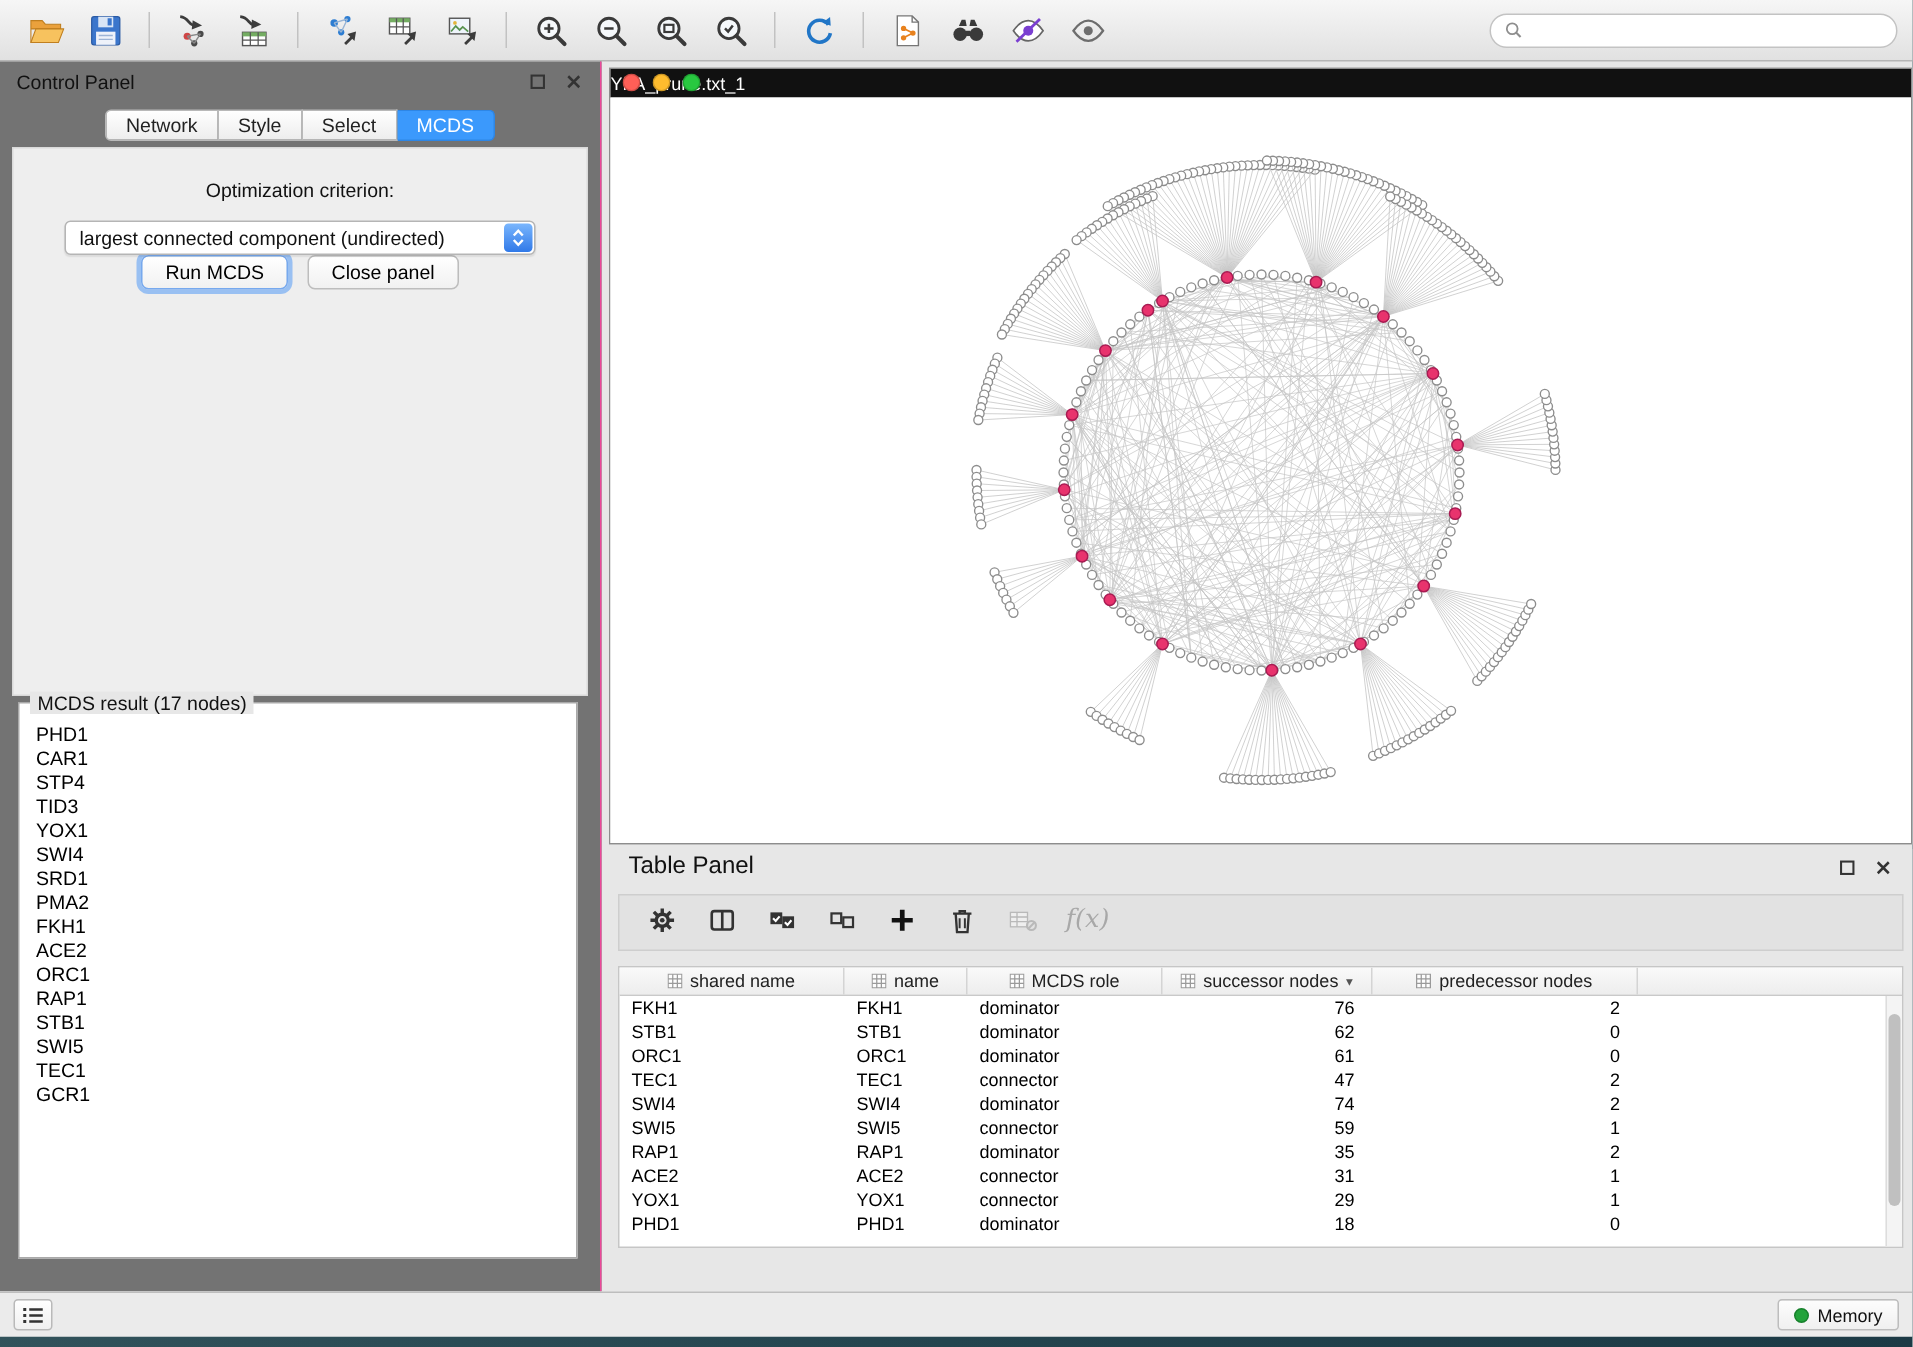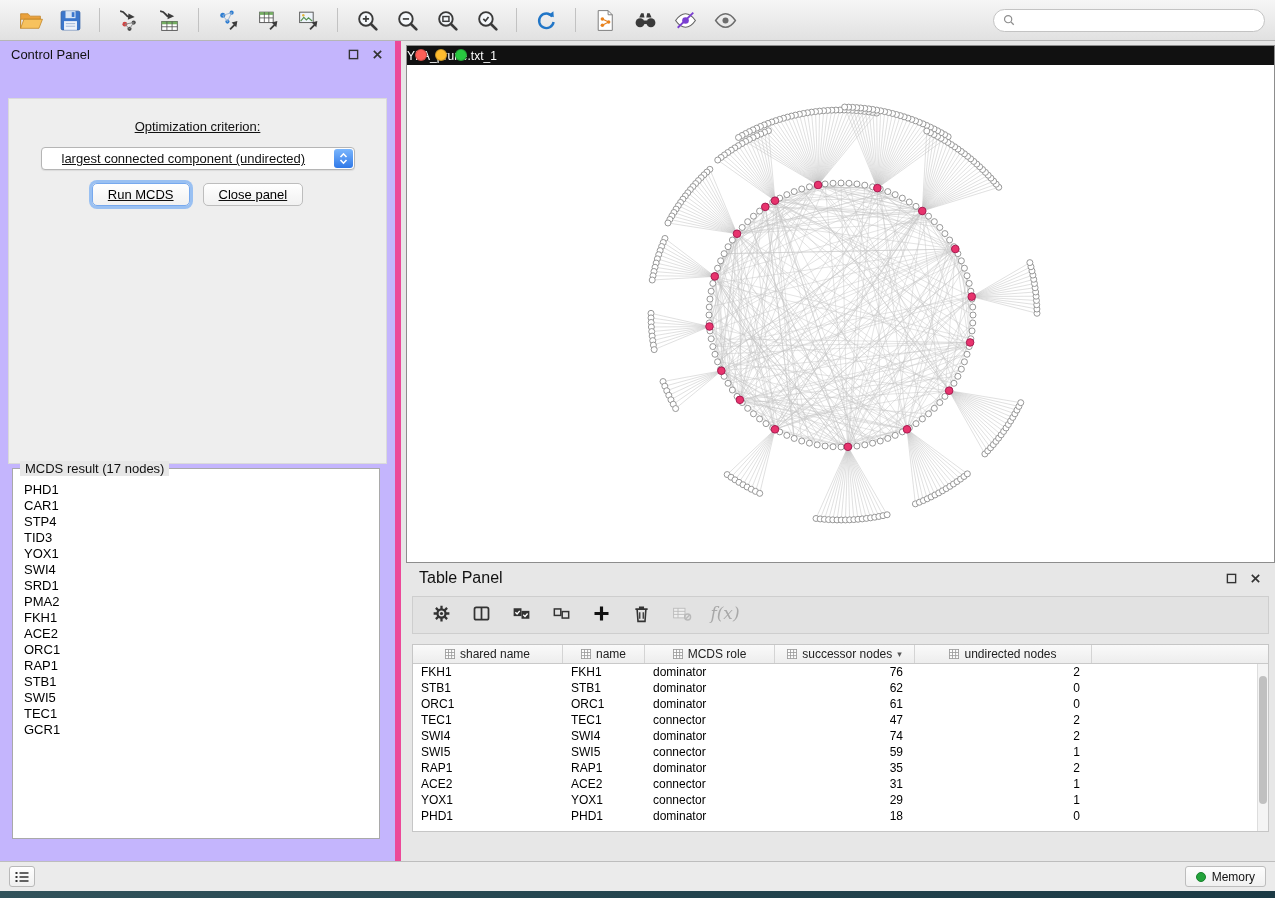--- a/index.html
+++ b/index.html
@@ -19,40 +19,40 @@
     align-items:center; justify-content:center; margin:0 2px; cursor:pointer; }
   .tb-btn svg { width:25px; height:25px; }
   .tb-sep { width:1px; height:24px; background:#c2c2c2; margin:0 9px; }
   .search-box { margin-left:auto; width:272px; height:23px; background:#fff;
     border:1px solid #c3c3c3; border-radius:12px; display:flex; align-items:center;
     padding:0 9px; gap:5px; }
   .search-box input { border:0; outline:0; background:transparent; flex:1; font-size:12px; font-family:inherit; }
 
   
   .control-panel { position:absolute; left:0; top:41px; width:401px; height:820px;
-    background:#c4b5fd; border-right:6px solid #ec4899; }
+    background:#737373; border-right:1px solid #ec4899; }
   .cp-header { height:26px; display:flex; align-items:center; padding:0 11px; font-size:13px; }
   .win-btns { margin-left:auto; display:flex; align-items:center; gap:11px; }
   .win-btn { width:13px; height:13px; display:flex; align-items:center; justify-content:center; cursor:pointer; }
   .cp-tabs { display:flex; justify-content:center; margin-top:6px; }
   .cp-tab { height:21px; line-height:20px; padding:0 13px; font-size:13px;
     background:linear-gradient(#ffffff,#ededed); border:1px solid #b9b9b9; border-left-width:0; color:#222; cursor:pointer; }
   .cp-tab:first-child { border-left-width:1px; border-radius:4px 0 0 4px; }
   .cp-tab:last-child { border-radius:0 4px 4px 0; }
   .cp-tab.active { background:#3b99fc; color:#fff; border-color:#2e86e5; }
   .cp-body { position:absolute; left:8px; right:8px; top:57px; height:366px;
-    background:#eeeeee; border:1px solid #dadada;text-decoration:underline; }
+    background:#eeeeee; border:1px solid #dadada; }
   .opt-label { text-align:center; margin-top:20px; font-size:13px; }
   .dropdown { position:relative; margin:13px auto 0; width:314px; height:23px; background:#fff;
     border:1px solid #b5b5b5; border-radius:4px; display:flex; align-items:center;
-    padding-left:20px; font-size:13px; cursor:pointer; box-shadow:0 1px 1px rgba(0,0,0,0.08); }
+    padding-left:9px; font-size:13px; cursor:pointer; box-shadow:0 1px 1px rgba(0,0,0,0.08); }
   .dd-value { flex:1; white-space:nowrap; overflow:hidden; }
   .dd-stepper { position:absolute; right:1px; top:1px; width:19px; height:19px; border-radius:3px;
     background:linear-gradient(#7ab6fd,#3079e8); display:flex; align-items:center; justify-content:center; }
-  .cp-buttons { display:flex; justify-content:center; gap:13px; margin-top:13px; }
+  .cp-buttons { display:flex; justify-content:center; gap:13px; }
   .btn { height:23px; padding:0 15px; font-size:13px; font-family:inherit;
     background:linear-gradient(#ffffff,#f1f1f1); border:1px solid #bdbdbd; border-radius:5px; cursor:pointer; }
   .btn.focused { box-shadow:0 0 0 3px rgba(96,162,245,0.6); border-color:#77a9ee; }
   .mcds-box { position:absolute; left:12px; right:15px; top:427px; height:371px;
     border:1px solid #a9a9a9; background:#fff; }
   .mcds-legend { position:absolute; top:-8px; left:7px; background:#e7e7e7; padding:0 5px; font-size:13px; }
   .mcds-list { position:absolute; inset:0; padding:13px 11px 6px; overflow:hidden; }
   .mcds-item { font-size:13px; line-height:16px; color:#000; }
 
   
@@ -262,20 +262,26 @@
               <rect x="1.5" y="1.5" width="9" height="9" fill="none" stroke="#333" stroke-width="1.5"></rect>
             </svg>
           </span>
         <span class="win-btn">
             <svg width="11" height="11" viewBox="0 0 12 12">
               <path d="M2 2l8 8M10 2l-8 8" stroke="#333" stroke-width="1.8"></path>
             </svg>
           </span>
       </span>
     </div>
+    <div class="cp-tabs">
+        <div class="cp-tab">Network</div>
+        <div class="cp-tab">Style</div>
+        <div class="cp-tab">Select</div>
+        <div class="cp-tab active">MCDS</div>
+      </div>
     <div class="cp-body">
       <div class="opt-label">Optimization criterion:</div>
       <div class="dropdown">
         <span class="dd-value">largest connected component (undirected)</span>
         <span class="dd-stepper">
             <svg width="9" height="13" viewBox="0 0 9 13">
               <path d="M1.5 5L4.5 1.8L7.5 5" fill="none" stroke="#fff" stroke-width="1.6"></path>
               <path d="M1.5 8L4.5 11.2L7.5 8" fill="none" stroke="#fff" stroke-width="1.6"></path>
             </svg>
           </span>
@@ -1290,21 +1296,21 @@
               <path d="M0.5 4.2h11M0.5 7.9h11M4.2 0.5v11M7.9 0.5v11" stroke="#9a9a9a" stroke-width="1" fill="none"></path>
             </svg>
             <span>successor nodes</span>
             <span class="chev">▾</span>
           </div>
           <div class="th c4">
             <svg width="10" height="10" viewBox="0 0 12 12">
               <rect x="0.5" y="0.5" width="11" height="11" fill="#fdfdfd" stroke="#9a9a9a"></rect>
               <path d="M0.5 4.2h11M0.5 7.9h11M4.2 0.5v11M7.9 0.5v11" stroke="#9a9a9a" stroke-width="1" fill="none"></path>
             </svg>
-            <span>undirected nodes</span>
+            <span>predecessor nodes</span>
           </div>
           <div class="th cfill"></div>
         </div>
       <div class="tbody">
           <div class="tr">
             <div class="td c0">FKH1</div>
             <div class="td c1">FKH1</div>
             <div class="td c2">dominator</div>
             <div class="td c3 num">76</div>
             <div class="td c4 num">2</div>

